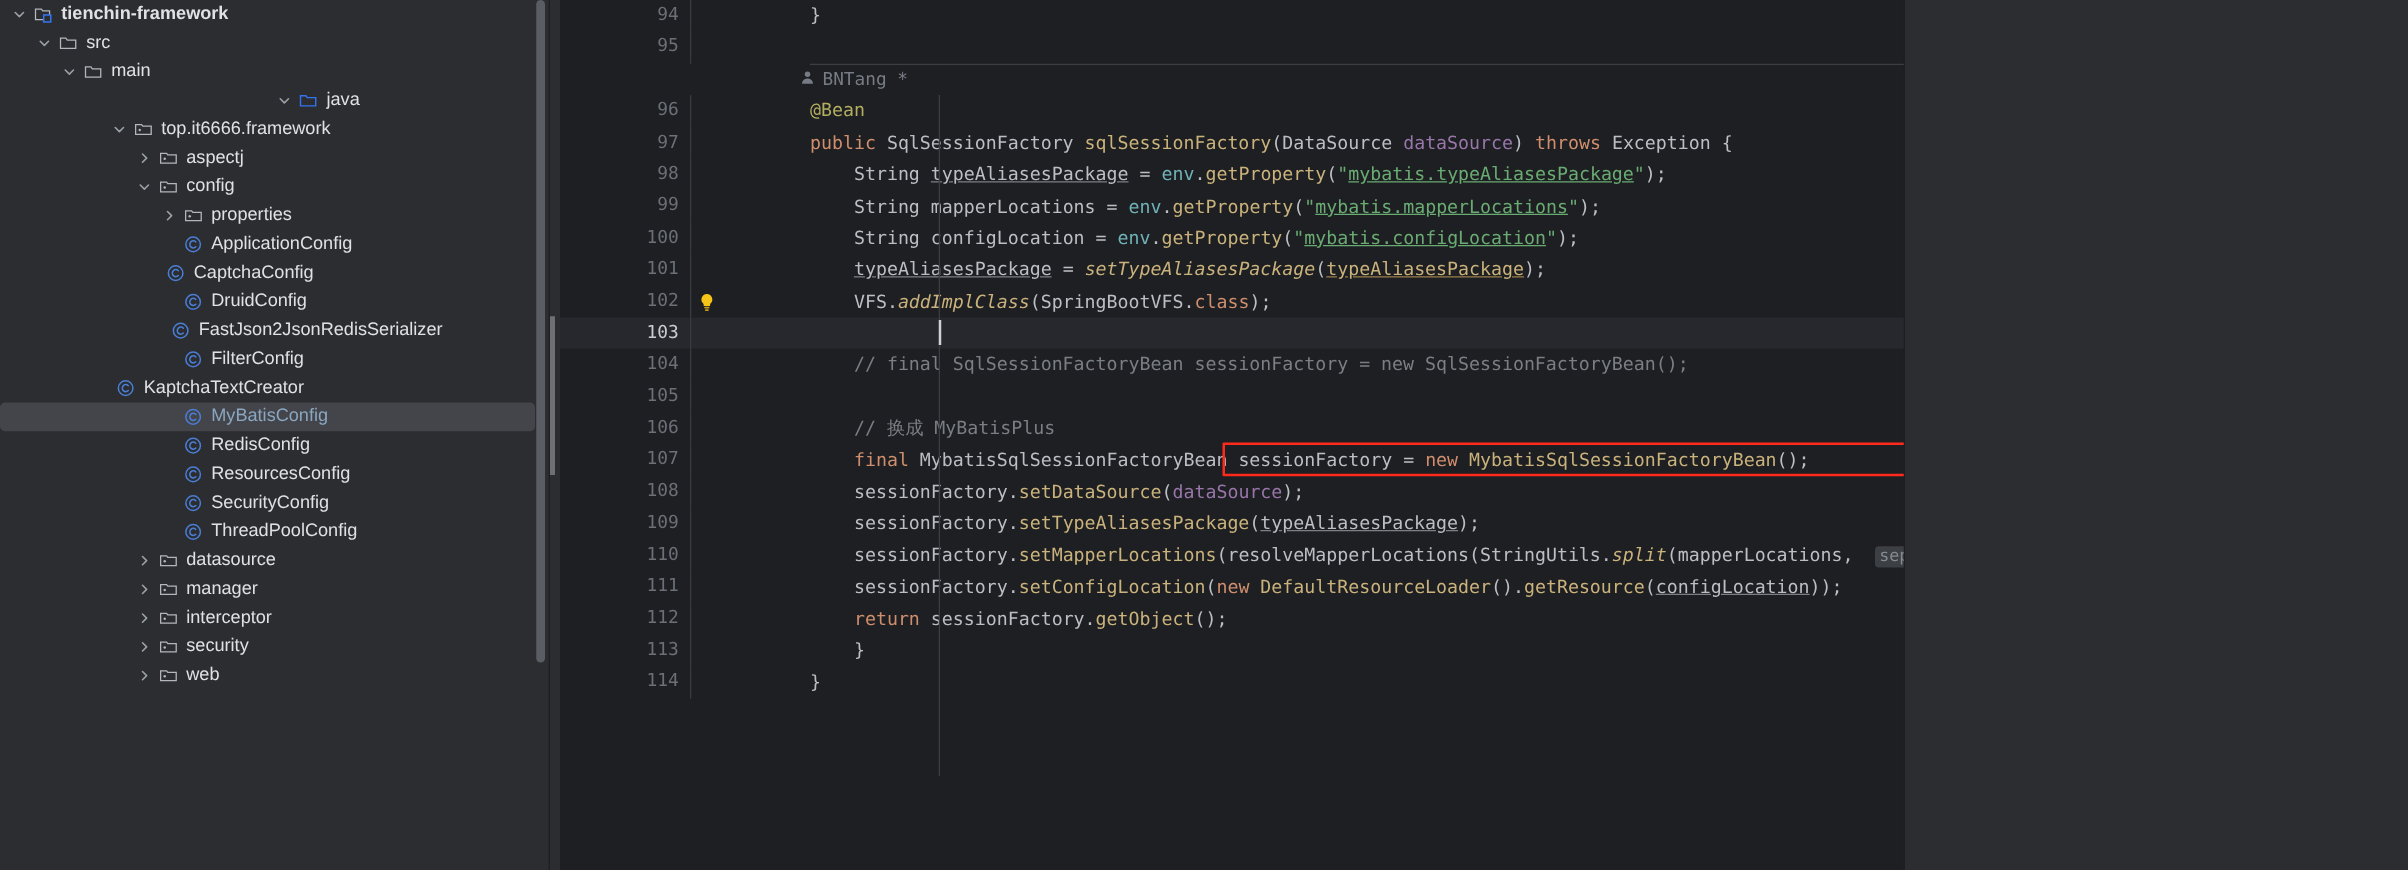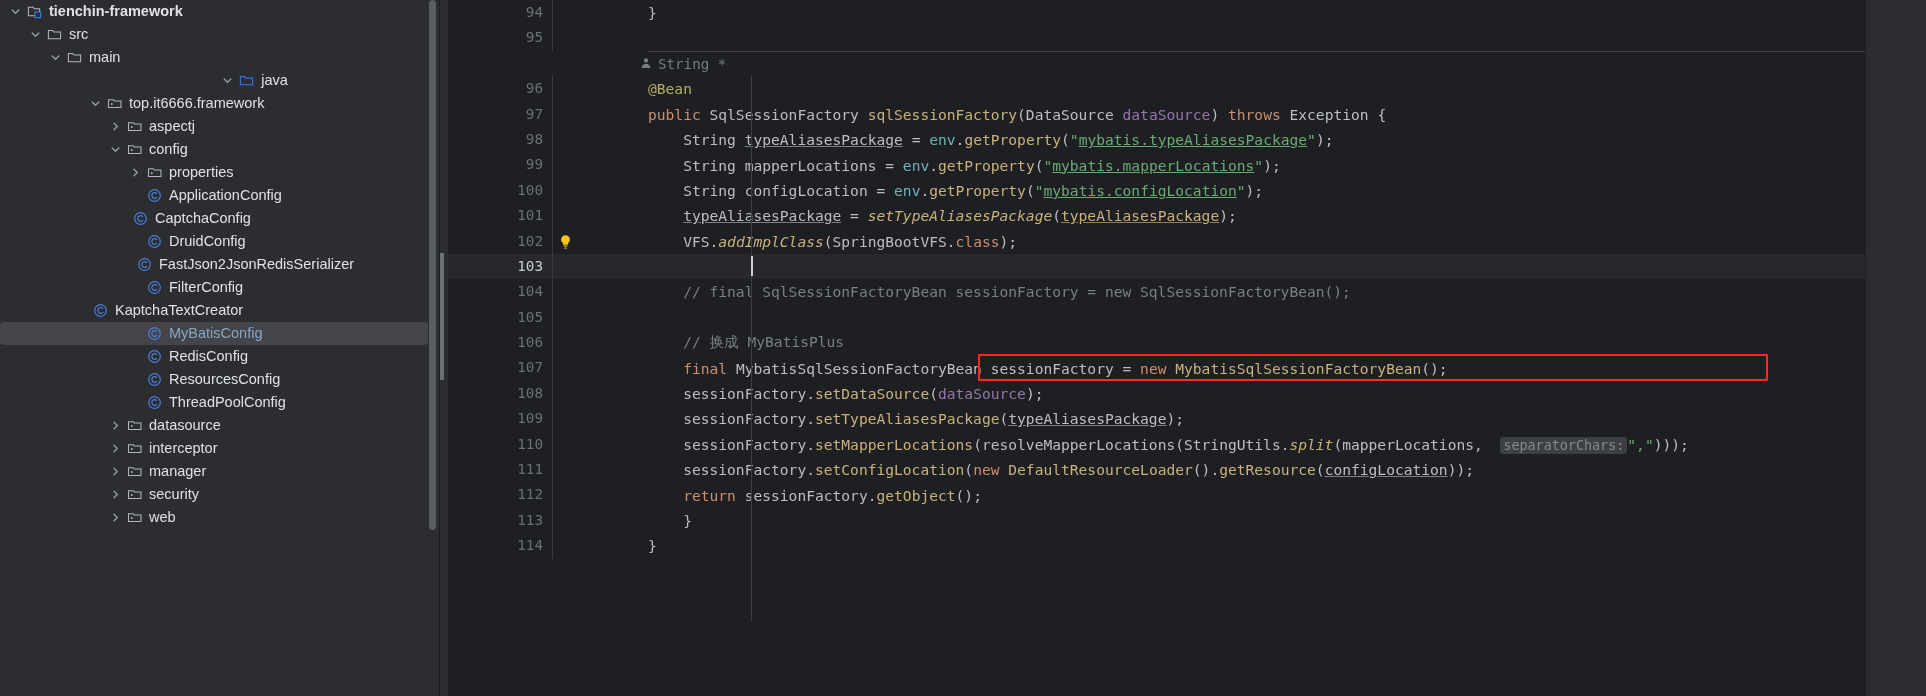--- a/index.html
+++ b/index.html
@@ -5,21 +5,21 @@
   * { box-sizing: border-box; }
   html, body {
     margin: 0; padding: 0;
     width: 1926px; height: 696px;
     overflow: hidden;
     background: #2b2d30;
     font-family: "Liberation Sans", sans-serif;
   }
   #app {
     position: relative;
-    width: 1866px; height: 696px;
+    width: 1524px; height: 696px;
     display: flex;
     background: #2b2d30;
   }
 
   
   #project-tree {
     position: relative;
     width: 440px;
     height: 696px;
     background: #2b2d30;
@@ -429,20 +429,30 @@
           <span class="tree-label">ResourcesConfig</span>
         </div>
         <div class="tree-row" style="padding-left: 126px;">
           <span class="twisty"></span>
           <span class="tree-icon">
             <svg width="15" height="15" viewBox="0 0 16 16">
               <circle cx="8" cy="8" r="6.2" fill="none" stroke="#4a7dd4" stroke-width="1.3"></circle>
               <path d="M10.3 5.9a3 3 0 1 0 0 4.2" fill="none" stroke="#4a7dd4" stroke-width="1.3" stroke-linecap="round"></path>
             </svg>
           </span>
+          <span class="tree-label">SecurityConfig</span>
+        </div>
+        <div class="tree-row" style="padding-left: 126px;">
+          <span class="twisty"></span>
+          <span class="tree-icon">
+            <svg width="15" height="15" viewBox="0 0 16 16">
+              <circle cx="8" cy="8" r="6.2" fill="none" stroke="#4a7dd4" stroke-width="1.3"></circle>
+              <path d="M10.3 5.9a3 3 0 1 0 0 4.2" fill="none" stroke="#4a7dd4" stroke-width="1.3" stroke-linecap="round"></path>
+            </svg>
+          </span>
           <span class="tree-label">ThreadPoolConfig</span>
         </div>
         <div class="tree-row" style="padding-left: 106px;">
           <span class="twisty">
             <svg width="11" height="11" viewBox="0 0 11 11">
               <path d="M4 2.2L7.3 5.5L4 8.8" stroke="#9aa0a6" stroke-width="1.3" fill="none" stroke-linecap="round" stroke-linejoin="round"></path>
             </svg>
           </span>
           <span class="tree-icon">
             <svg width="15" height="15" viewBox="0 0 16 16">
@@ -457,35 +467,35 @@
             <svg width="11" height="11" viewBox="0 0 11 11">
               <path d="M4 2.2L7.3 5.5L4 8.8" stroke="#9aa0a6" stroke-width="1.3" fill="none" stroke-linecap="round" stroke-linejoin="round"></path>
             </svg>
           </span>
           <span class="tree-icon">
             <svg width="15" height="15" viewBox="0 0 16 16">
               <path d="M1.6 4h5.1l1 1.3h7.2v6.9H1.6z" fill="none" stroke="#b3b7bd" stroke-width="1.1"></path>
               <circle cx="5.1" cy="8.6" r="1.05" fill="#b3b7bd"></circle>
             </svg>
           </span>
+          <span class="tree-label">manager</span>
+        </div>
+        <div class="tree-row" style="padding-left: 106px;">
+          <span class="twisty">
+            <svg width="11" height="11" viewBox="0 0 11 11">
+              <path d="M4 2.2L7.3 5.5L4 8.8" stroke="#9aa0a6" stroke-width="1.3" fill="none" stroke-linecap="round" stroke-linejoin="round"></path>
+            </svg>
+          </span>
+          <span class="tree-icon">
+            <svg width="15" height="15" viewBox="0 0 16 16">
+              <path d="M1.6 4h5.1l1 1.3h7.2v6.9H1.6z" fill="none" stroke="#b3b7bd" stroke-width="1.1"></path>
+              <circle cx="5.1" cy="8.6" r="1.05" fill="#b3b7bd"></circle>
+            </svg>
+          </span>
           <span class="tree-label">interceptor</span>
-        </div>
-        <div class="tree-row" style="padding-left: 106px;">
-          <span class="twisty">
-            <svg width="11" height="11" viewBox="0 0 11 11">
-              <path d="M4 2.2L7.3 5.5L4 8.8" stroke="#9aa0a6" stroke-width="1.3" fill="none" stroke-linecap="round" stroke-linejoin="round"></path>
-            </svg>
-          </span>
-          <span class="tree-icon">
-            <svg width="15" height="15" viewBox="0 0 16 16">
-              <path d="M1.6 4h5.1l1 1.3h7.2v6.9H1.6z" fill="none" stroke="#b3b7bd" stroke-width="1.1"></path>
-              <circle cx="5.1" cy="8.6" r="1.05" fill="#b3b7bd"></circle>
-            </svg>
-          </span>
-          <span class="tree-label">manager</span>
         </div>
         <div class="tree-row" style="padding-left: 106px;">
           <span class="twisty">
             <svg width="11" height="11" viewBox="0 0 11 11">
               <path d="M4 2.2L7.3 5.5L4 8.8" stroke="#9aa0a6" stroke-width="1.3" fill="none" stroke-linecap="round" stroke-linejoin="round"></path>
             </svg>
           </span>
           <span class="tree-icon">
             <svg width="15" height="15" viewBox="0 0 16 16">
               <path d="M1.6 4h5.1l1 1.3h7.2v6.9H1.6z" fill="none" stroke="#b3b7bd" stroke-width="1.1"></path>
@@ -551,21 +561,21 @@
     <div id="author-line">
       <span style="display:inline-block;width:104px;"></span>
       <span style="display:inline-block;width:96px;"></span>
       <span style="display:inline-flex;align-items:center;gap:6px;">
         <span>
           <svg width="12" height="12" viewBox="0 0 12 12">
               <circle cx="6" cy="3.4" r="2.2" fill="#767b84"></circle>
               <path d="M1.6 11c0-2.5 2-4.2 4.4-4.2S10.4 8.5 10.4 11z" fill="#767b84"></path>
             </svg>
         </span>
-        <span>String *</span>
+        <span>BNTang *</span>
       </span>
     </div>
 
     <div id="indent-guide"></div>
     <div id="caret"></div>
     <div id="red-box"></div>
     <div id="editor-right-edge"></div>
   </div>
 
 </div>

